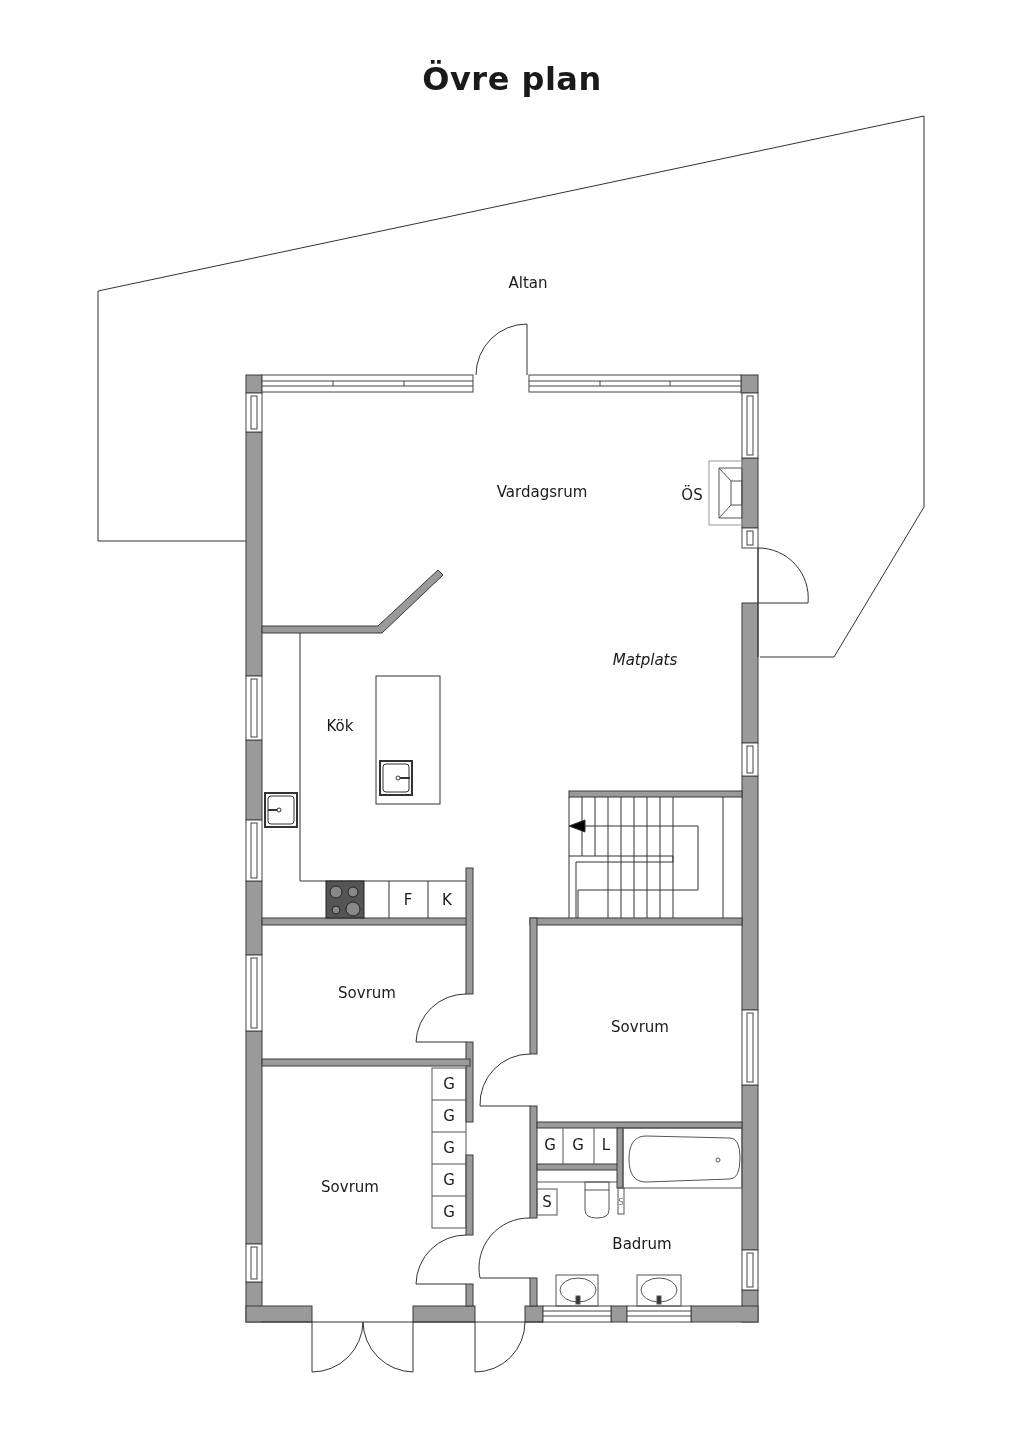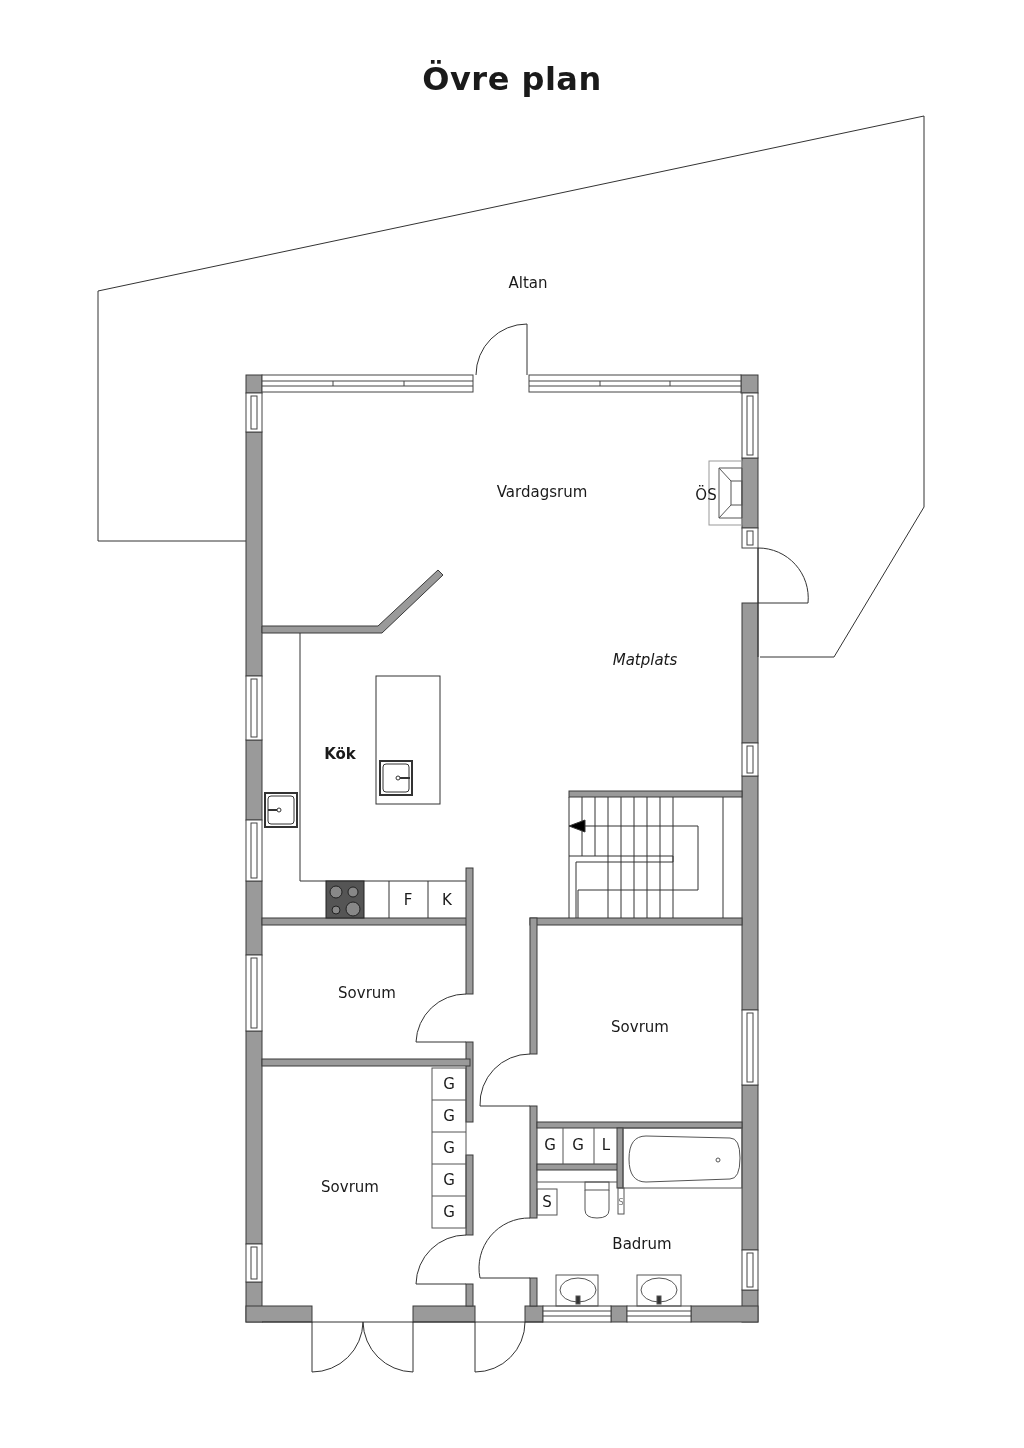--- a/index.html
+++ b/index.html
@@ -188,23 +188,23 @@
     <g>
       <rect x="637" y="1275" width="44" height="31"></rect>
       <ellipse cx="659" cy="1290" rx="18" ry="12"></ellipse>
       <rect x="657" y="1296" width="4" height="8" fill="#333"></rect>
     </g>
   </g>
 </svg>
 
 <div class="label" style="left:528px; top:283px;">Altan</div>
 <div class="label" style="left:510px; top:492px;margin-left:32px;">Vardagsrum</div>
-<div class="label" style="left:692px; top:495px;margin-left:14px;">ÖS</div>
+<div class="label" style="left:692px; top:495px;">ÖS</div>
 <div class="label" style="left:645px; top:660px;font-style:italic;">Matplats</div>
-<div class="label" style="left:340px; top:754px;font-weight:bold;">Kök</div>
+<div class="label" style="left:340px; top:726px;">Kök</div>
 <div class="label" style="left:367px; top:993px;">Sovrum</div>
 <div class="label" style="left:640px; top:1027px;">Sovrum</div>
 <div class="label" style="left:350px; top:1187px;">Sovrum</div>
 <div class="label" style="left:642px; top:1244px;text-align:right;">Badrum</div>
 
 <div class="mark" style="left:408px; top:900px;">F</div>
 <div class="mark" style="left:447px; top:900px;">K</div>
 <div class="mark" style="left:449px; top:1084px;">G</div>
 <div class="mark" style="left:449px; top:1116px;">G</div>
 <div class="mark" style="left:449px; top:1148px;">G</div>

